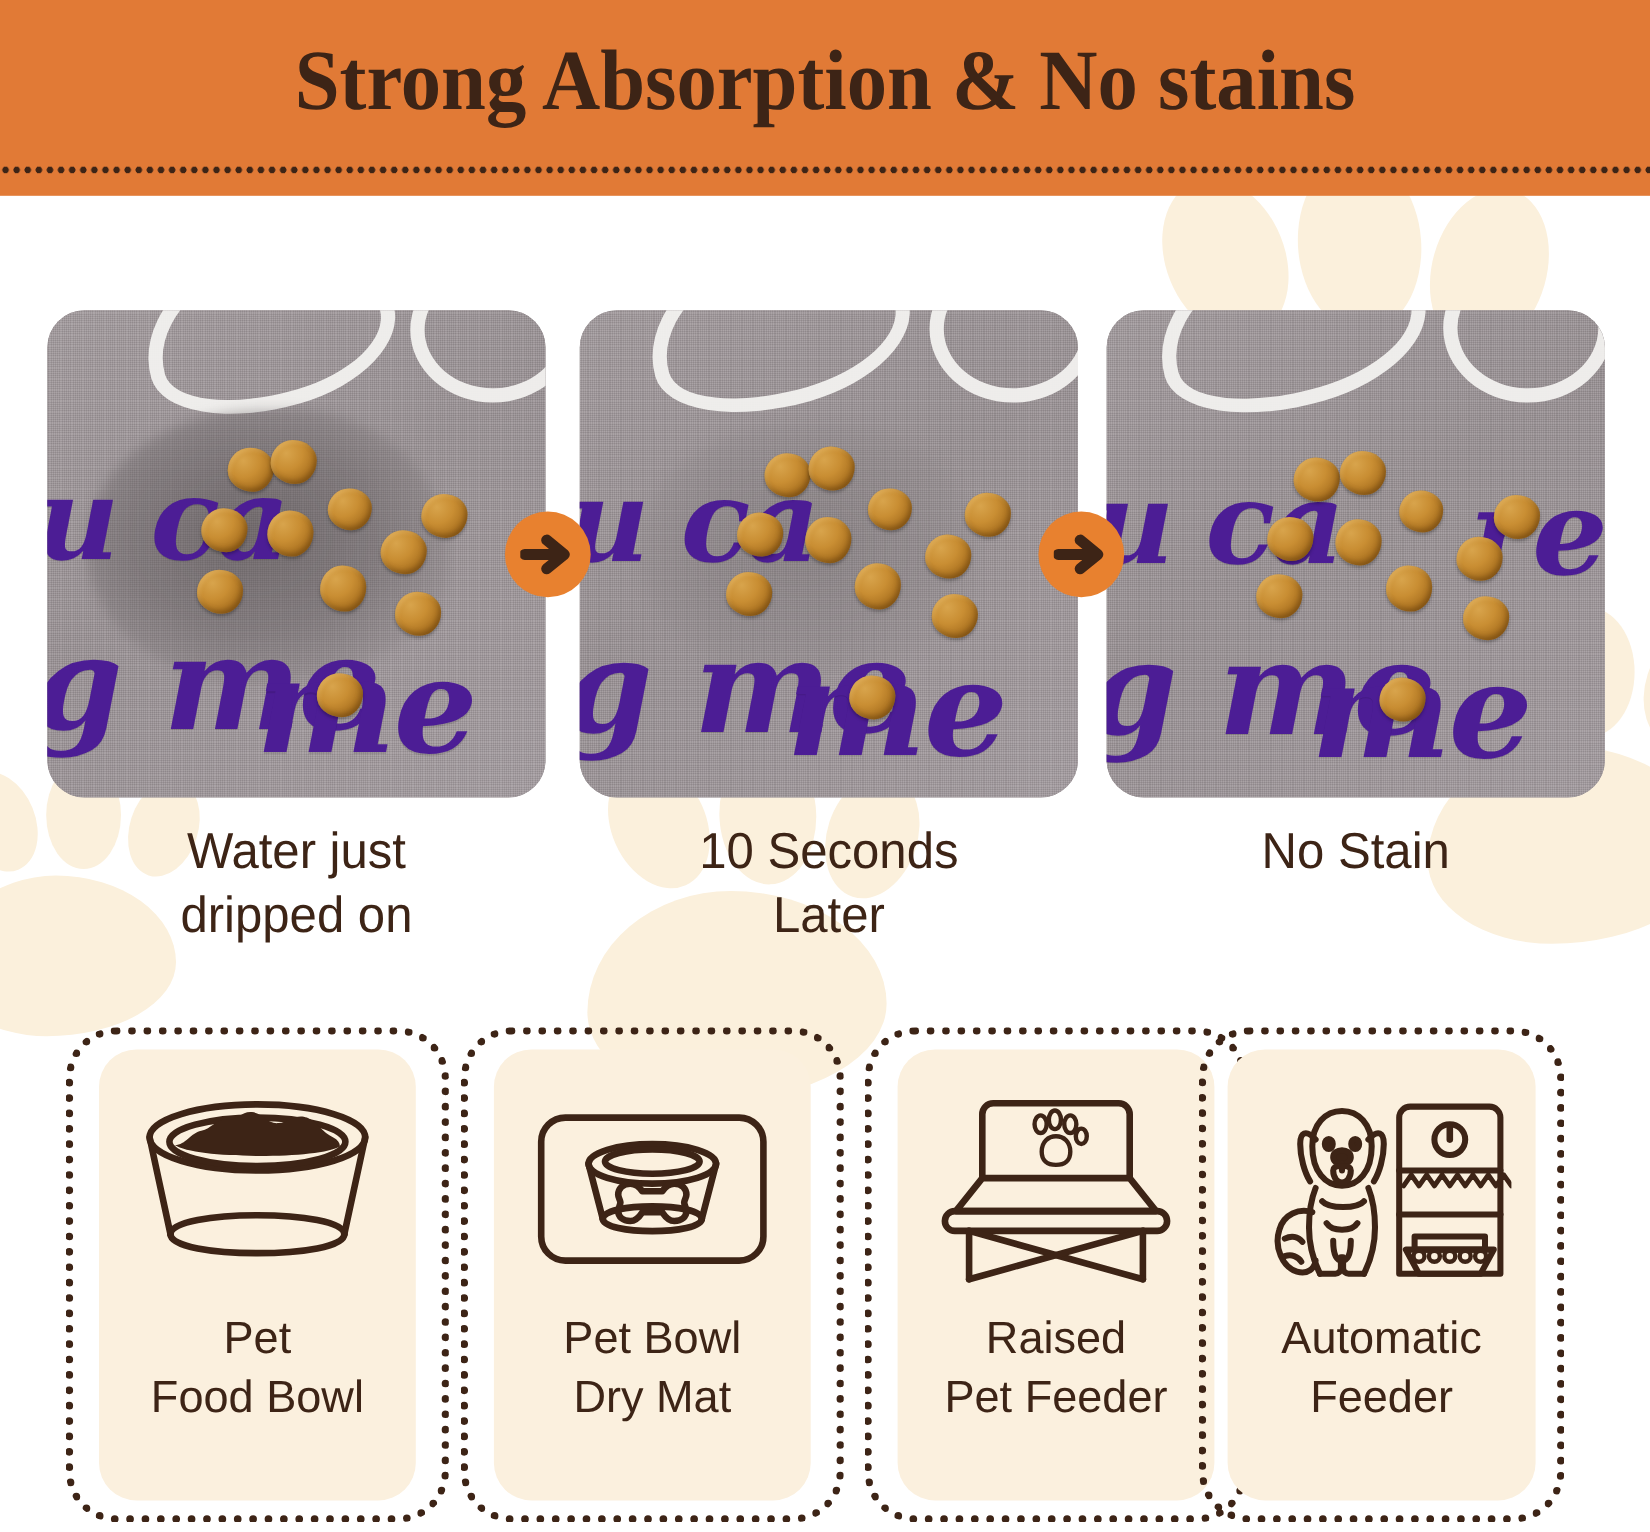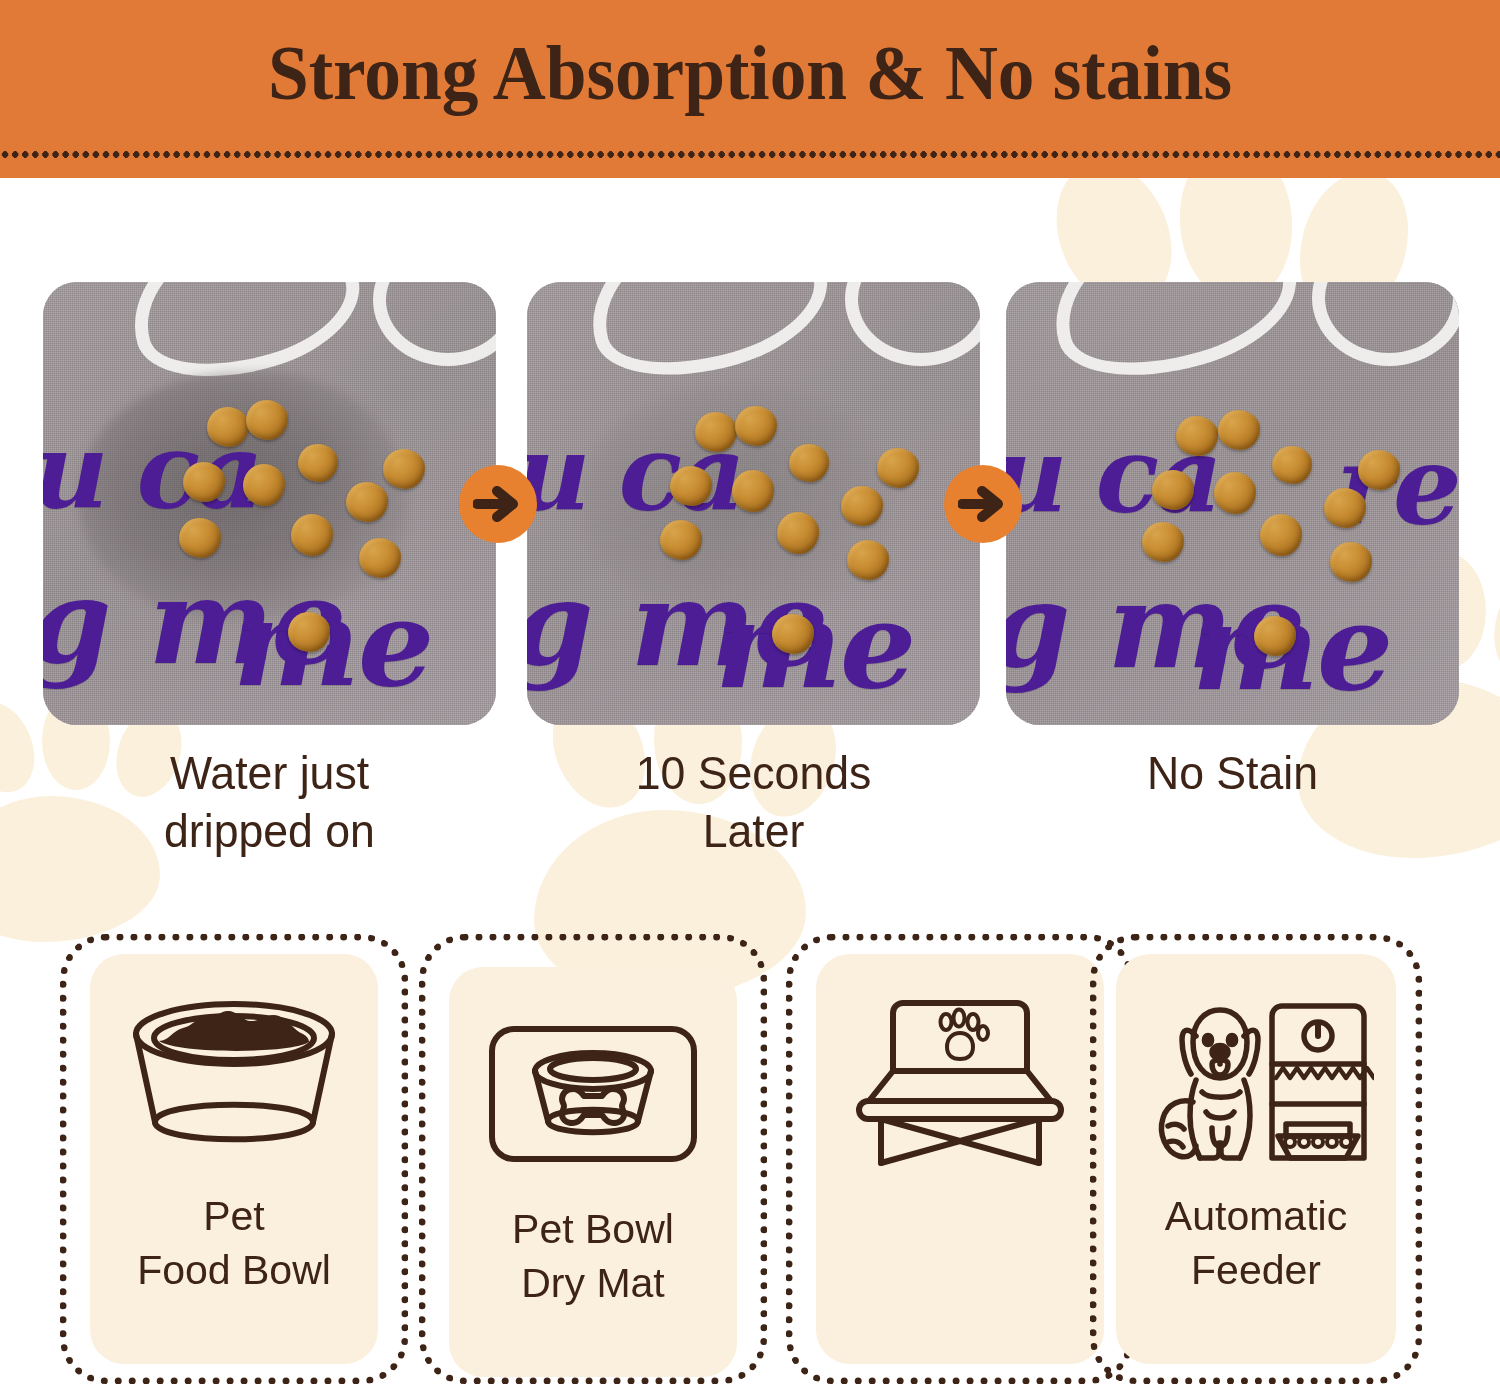--- a/index.html
+++ b/index.html
@@ -199,21 +199,21 @@
     top: 26px;
     width: 348px;
     height: 450px;
     border: 7px dotted #3D2416;
     border-radius: 46px;
     display: flex;
     align-items: center;
     justify-content: center;
   }
   #card-0 { left: 60px; }
-  #card-1 { left: 419px; align-items: flex-end; }
+  #card-1 { left: 419px; }
   #card-2 { left: 786px; }
   #card-3 { left: 1090px; width: 332px; }
 
   .card-inner {
     width: 288px;
     height: 410px;
     background: #FBF0DE;
     border-radius: 34px;
     display: flex;
     flex-direction: column;
@@ -433,20 +433,22 @@
             </g>
             <g fill="none" stroke="#3D2416" stroke-width="4" stroke-linecap="round" stroke-linejoin="round">
               <ellipse cx="99" cy="31" rx="5.5" ry="8"></ellipse>
               <ellipse cx="112" cy="27" rx="5.5" ry="8.5"></ellipse>
               <ellipse cx="126" cy="31" rx="5.5" ry="8"></ellipse>
               <ellipse cx="136" cy="42" rx="5" ry="7"></ellipse>
               <path d="M100 56 c0 -9 6 -14 13 -14 c7 0 13 5 13 14 c0 8 -5 12 -13 12 c-8 0 -13 -4 -13 -12 z"></path>
             </g>
           </svg>
         </div>
+        <div class="card-label">Raised
+Pet Feeder</div>
       </div>
     </div>
 
     <div class="card" id="card-3">
       <div class="card-inner">
         <div class="card-icon">
           <svg width="236" height="178" viewBox="0 0 236 178" aria-hidden="true">
 
             <g fill="none" stroke="#3D2416" stroke-width="5.5" stroke-linecap="round" stroke-linejoin="round">
               <path d="M58 44 c-9 -10 -14 -6 -14 4 c0 12 4 26 9 34"></path>

